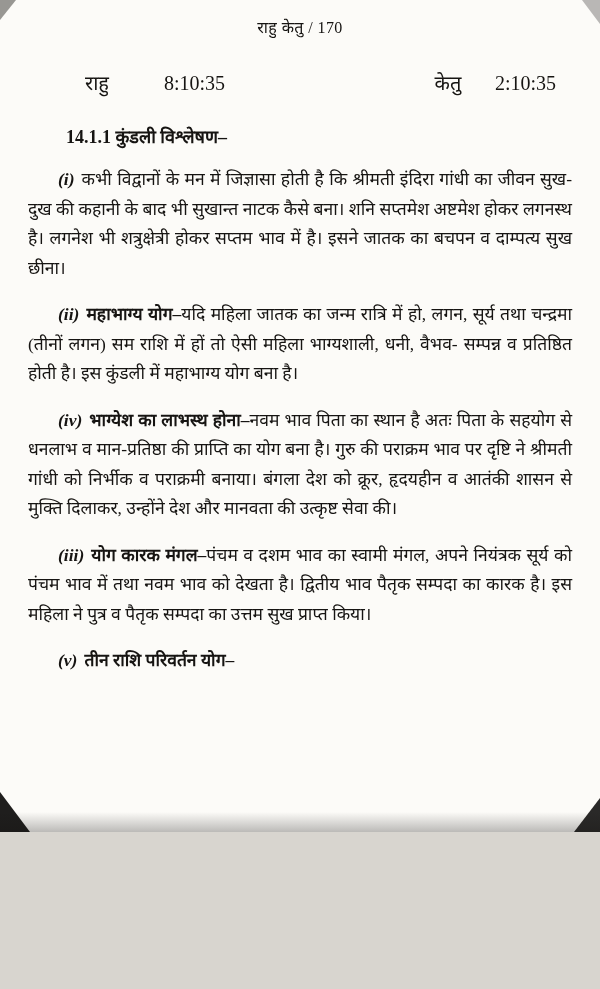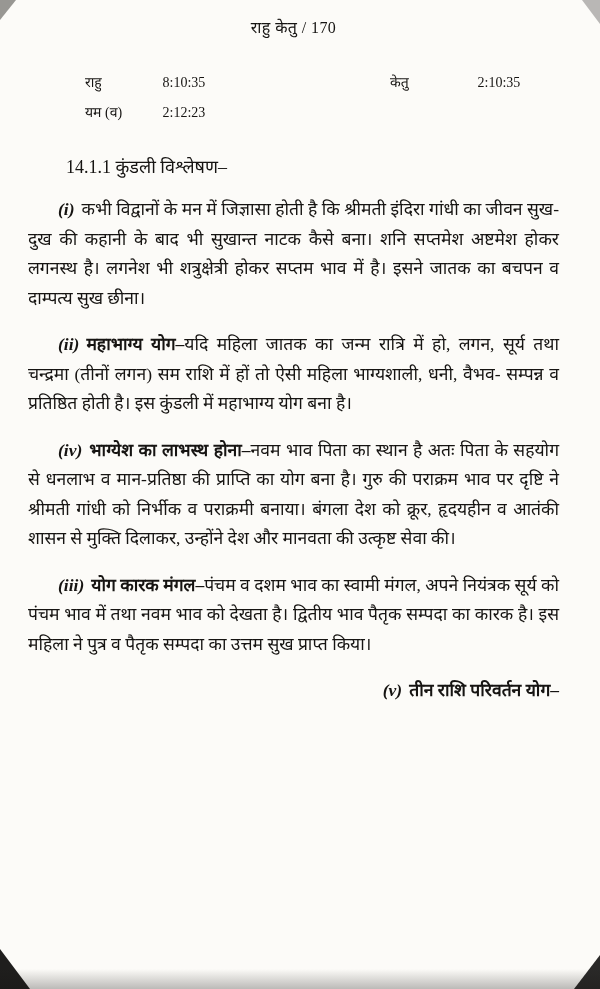--- a/index.html
+++ b/index.html
@@ -1,63 +1,63 @@
 <!DOCTYPE html>
 <html><head>
 <meta charset="utf-8">
 <style>
   html, body { margin: 0; padding: 0; background: #d8d5cf; }
   .page {
     position: relative;
     width: 600px;
-    height: 989px;
+    height: 832px;
     margin: 0 auto;
     background: #fcfbf8;
     color: #161412;
     font-family: "Liberation Serif", "DejaVu Serif", serif;
     box-sizing: border-box;
-    padding: 12px 41px 0 28px;
+    padding: 12px 28px 0 28px;
     overflow: hidden;
   }
   .header {
     text-align: center;
     font-size: 16px;
     letter-spacing: 0.4px;
     padding-top: 4px;
   }
   .positions {
     display: flex;
     margin: 30px 0 12px 57px;
-    font-size: 14px;
+    font-size: 20px;
   }
   .pos-col.left  { width: 305px; }
-  .pos-col.right { flex: 1; }
+  .pos-col.right { flex: 1; text-align: center; }
   .pos-row { line-height: 30px; white-space: nowrap; }
   .pos-name { display: inline-block; min-width: 74px; }
   .pos-col.right .pos-name { min-width: 84px; }
   .section-heading {
-    font-weight: normal;
+    font-weight: bold;
     font-size: 18px;
     margin: 26px 0 0 38px;
   }
   .para {
     margin: 17px 0 0 0;
     text-indent: 30px;
     text-align: justify;
     font-size: 17.5px;
     line-height: 29.5px;
     font-family: Liberation Serif, serif;
   }
   .para .marker {
     font-style: italic;
     font-weight: bold;
     margin-right: 7px;
   }
   .para .lead { font-weight: bold; }
-  .para.subhead { font-weight: bold; text-align: right; }
+  .para.subhead { font-weight: bold; text-align: left; }
   
   .corner { position: absolute; width: 0; height: 0; }
   .corner.tl { top: 0; left: 0; border-top: 20px solid rgba(30,28,25,0.45); border-right: 16px solid transparent; }
   .corner.tr { top: 0; right: 0; border-top: 24px solid rgba(30,28,25,0.30); border-left: 18px solid transparent; }
   .corner.bl { bottom: 0; left: 0; border-bottom: 40px solid rgba(12,11,10,0.92); border-right: 30px solid transparent; }
   .corner.br { bottom: 0; right: 0; border-bottom: 34px solid rgba(12,11,10,0.88); border-left: 26px solid transparent; }
   .bottom-vignette {
     position: absolute; left: 0; right: 0; bottom: 0; height: 20px;
     background: linear-gradient(to top, rgba(20,18,16,0.28), rgba(20,18,16,0));
     pointer-events: none;
@@ -68,24 +68,20 @@
 
 <div class="page">
 
   <div class="header">राहु केतु / 170</div>
 
   <div class="positions">
     <div class="pos-col left">
       <div class="pos-row">
         <span class="pos-name">राहु</span>
         <span class="pos-val">8:10:35</span>
-      </div>
-      <div class="pos-row">
-        <span class="pos-name">यम (व)</span>
-        <span class="pos-val">2:12:23</span>
       </div>
     </div>
     <div class="pos-col right">
       <div class="pos-row">
         <span class="pos-name">केतु</span>
         <span class="pos-val">2:10:35</span>
       </div>
     </div>
   </div>
 

